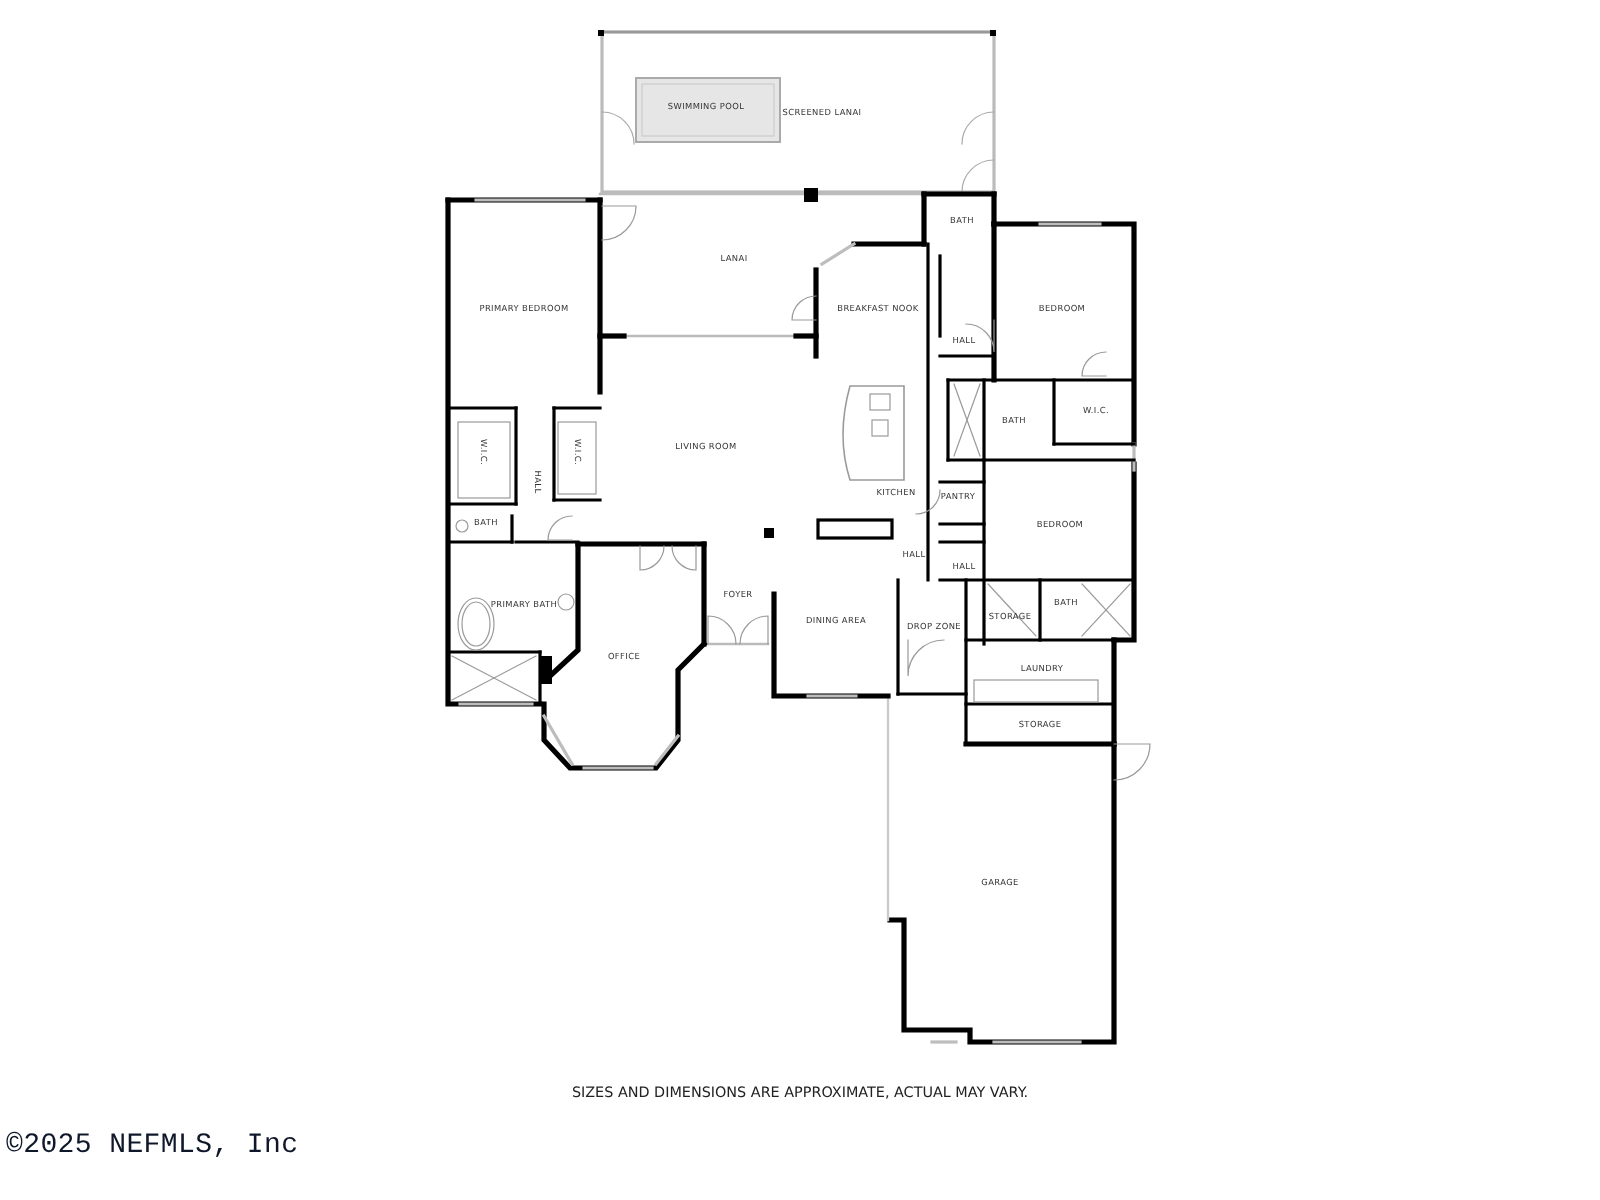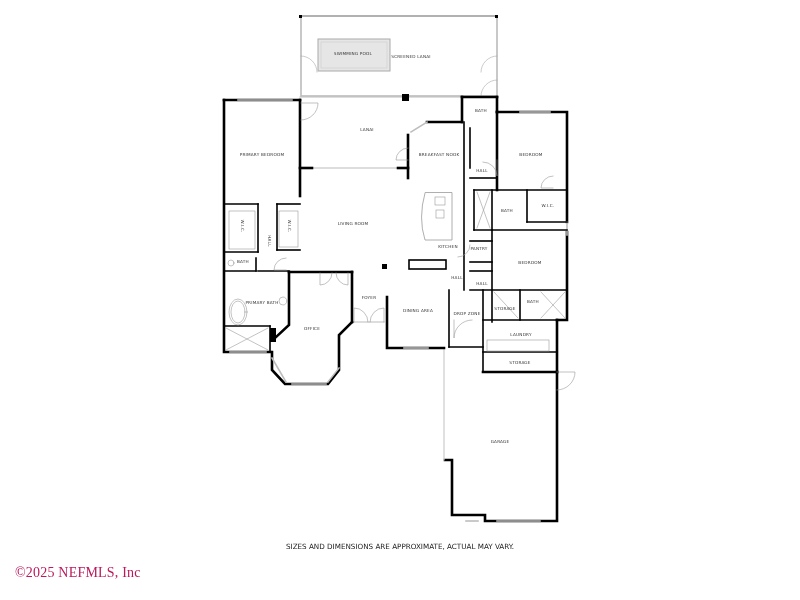--- a/index.html
+++ b/index.html
@@ -1,20 +1,20 @@
 <!DOCTYPE html>
 <html><head>
 <meta charset="utf-8">
 <style>
   html, body { margin:0; padding:0; background:#ffffff; }
   body { width:800px; height:600px; position:relative; overflow:hidden; font-family:"DejaVu Sans", sans-serif; }
   #plan { position:absolute; left:0; top:0; width:800px; height:600px; }
   .room-label { position:absolute; font-size:4.2px; letter-spacing:0.2px; color:#333; white-space:nowrap; transform:translate(-50%,-50%); font-family:"DejaVu Sans", sans-serif; }
   .room-label.vert { transform:translate(-50%,-50%) rotate(90deg); }
-  .copyright { position:absolute; left:3px; top:565px; font-family:Liberation Serif, serif; font-size:14px; color:#be185d; letter-spacing:0.2px;margin-left:12px; }
+  .copyright { position:absolute; left:3px; top:565px; font-family:Liberation Mono, monospace; font-size:14px; color:#0f172a; letter-spacing:0.2px; }
   .disclaimer { position:absolute; left:400px; top:546px; transform:translate(-50%,-50%); font-family:"DejaVu Sans", sans-serif; font-size:7.2px; color:#222; white-space:nowrap; }
 </style>
 </head>
 <body>
 
 <svg id="plan" viewBox="0 0 800 600" xmlns="http://www.w3.org/2000/svg">
   <g fill="none" stroke-linecap="square">
 
     <g>
       <rect x="301" y="16" width="196" height="80" stroke="#bbb" stroke-width="1.6"></rect>

